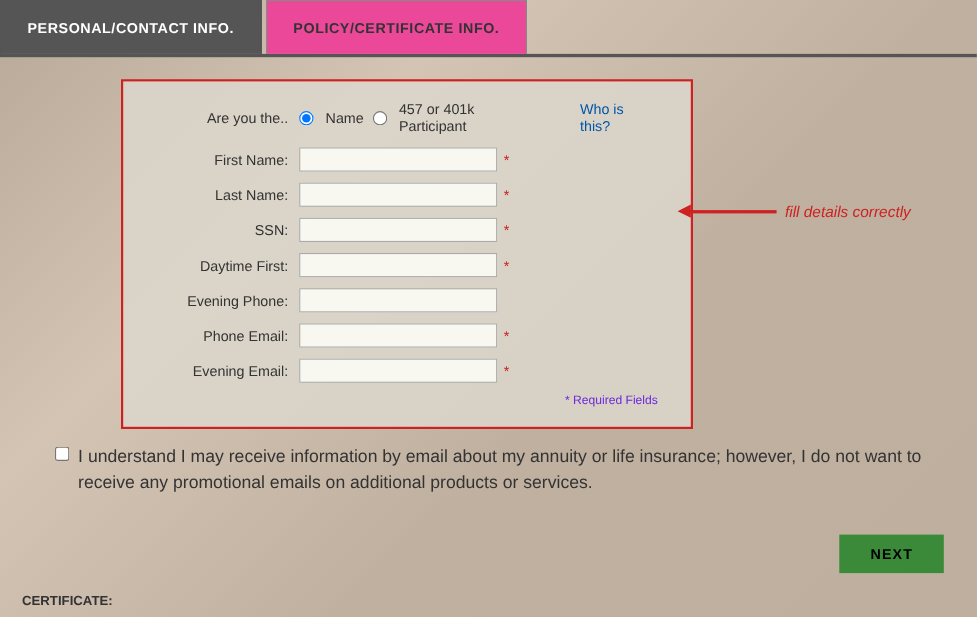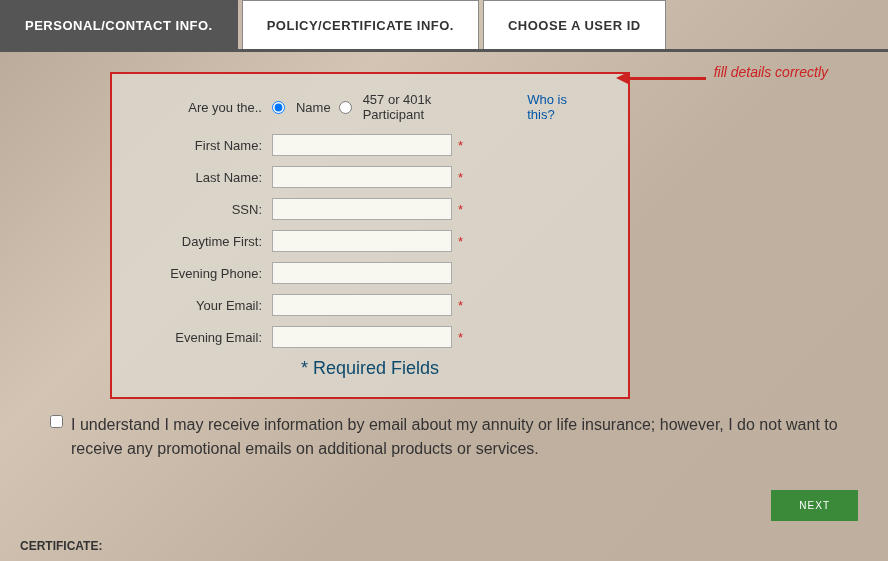--- a/index.html
+++ b/index.html
@@ -43,21 +43,21 @@
       display: flex;
       align-items: center;
       justify-content: center;
       padding: 0 24px;
       font-size: 13px;
       font-weight: bold;
       letter-spacing: 0.5px;
       cursor: pointer;
       border: 1px solid #888;
       border-bottom: none;
-      background: #ffffff;
+      background: #ec4899;
       color: #333;
       text-transform: uppercase;
       min-width: 180px;
     }
 
     .tab.active {
       background: #555;
       color: #fff;
       border-color: #555;
     }
@@ -127,23 +127,23 @@
     }
 
     .who-is-this {
       color: #0055aa;
       text-decoration: none;
       margin-left: 23px;
       font-size: 13px;
     }
 
     .required-note {
-      text-align: center;
-      color: #0c4a6e;
-      font-size: 18px;
+      text-align: right;
+      color: #6d28d9;
+      font-size: 11px;
       margin-top: 8px;
     }
 
     
     .annotation {
       position: absolute;
       right: 30px;
       top: 50%;
       transform: translateY(-50%);
       display: flex;
@@ -197,25 +197,25 @@
 
     
     .bottom-bar {
       position: absolute;
       bottom: 40px;
       right: 30px;
     }
 
     .next-button {
       background: #3a8a3a;
-      color: #ffffff;
+      color: #000000;
       border: none;
       padding: 10px 28px;
-      font-size: 10px;
-      font-weight: normal;
+      font-size: 13px;
+      font-weight: bold;
       cursor: pointer;
       letter-spacing: 1px;
     }
 
     
     .disclaimer-label {
       position: absolute;
       bottom: 8px;
       left: 20px;
       font-size: 12px;
@@ -233,23 +233,20 @@
 <body>
 
 <div class="page-wrapper">
 
   <div class="tabs">
     <div class="tab active">
       <span>PERSONAL/CONTACT INFO.</span>
     </div>
     <div class="tab">
       <span>POLICY/CERTIFICATE INFO.</span>
-    </div>
-    <div class="tab">
-      <span>CHOOSE A USER ID</span>
     </div>
   </div>
 
   <div class="main-content">
     <div class="form-area">
 
       <div class="form-container">
 
         <div class="form-row radio-row">
           <span class="form-label">Are you the..</span>
@@ -285,35 +282,35 @@
           <input type="text" class="form-input" style="">
           <span class="required-star">*</span>
         </div>
 
         <div class="form-row">
           <label class="form-label">Evening Phone:</label>
           <input type="text" class="form-input" style="">
         </div>
 
         <div class="form-row">
-          <label class="form-label">Your Email:</label>
+          <label class="form-label">Phone Email:</label>
           <input type="text" class="form-input" style="">
           <span class="required-star">*</span>
         </div>
 
         <div class="form-row">
           <label class="form-label">Evening Email:</label>
           <input type="text" class="form-input" style="">
           <span class="required-star">*</span>
         </div>
 
         <div class="required-note">* Required Fields</div>
       </div>
 
-      <div class="annotation" style="position: relative; margin-left: 20px; display: flex; align-items: flex-end;">
+      <div class="annotation" style="position: relative; margin-left: 20px; margin-top: 120px; display: flex; align-items: center;">
         <div class="arrow-line"></div>
         <span class="annotation-text">fill details correctly</span>
       </div>
 
     </div>
 
     <div class="disclaimer-row">
       <input type="checkbox" style="">
       <span class="disclaimer-text">I understand I may receive information by email about my annuity or life insurance; however, I do not want to receive any promotional emails on additional products or services.</span>
     </div>

